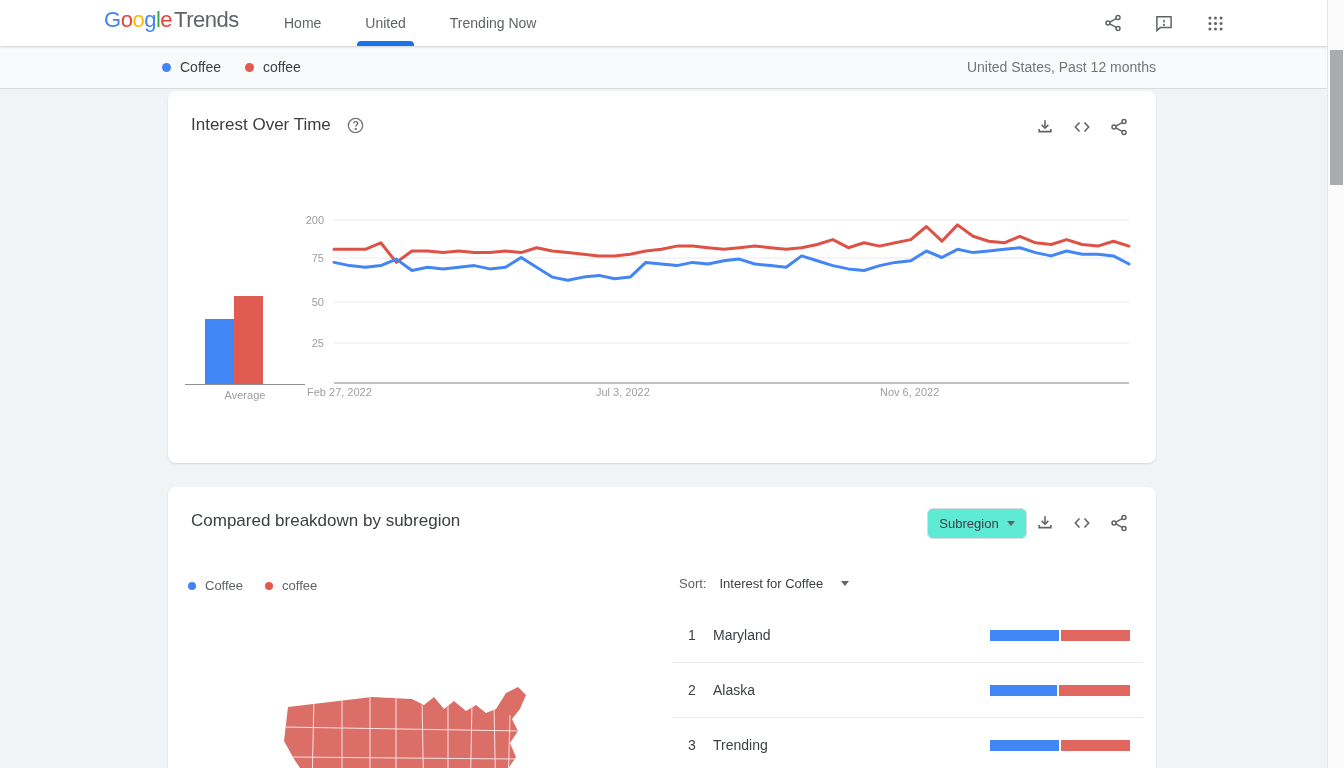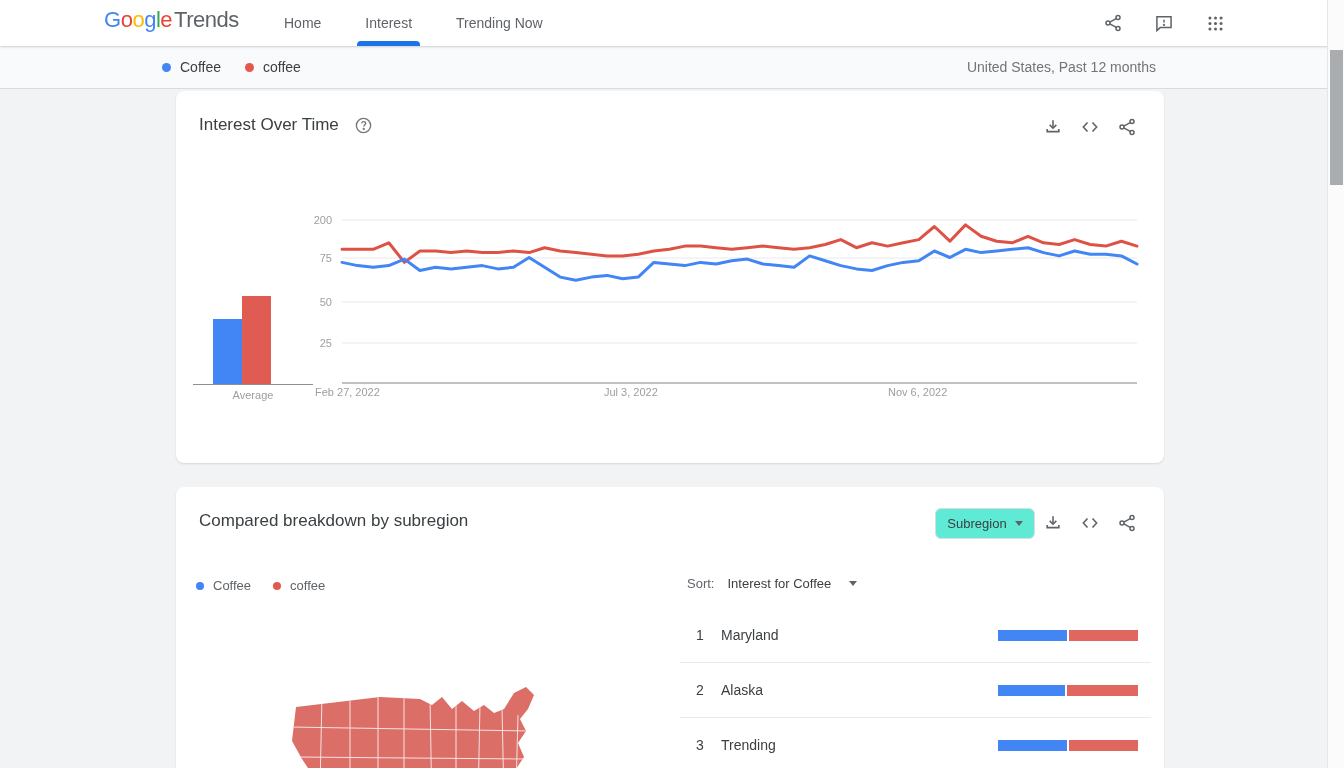--- a/index.html
+++ b/index.html
@@ -25,21 +25,21 @@
   
   .filter-bar { position:absolute; left:0; top:46px; width:1344px; height:43px; background:#f9fafb;
     border-bottom:1px solid #d9dbde; z-index:10; }
   .terms { position:absolute; left:162px; top:0; height:42px; display:flex; align-items:center; gap:24px; }
   .term { display:flex; align-items:center; gap:9px; font-size:14px; color:#3c4043; cursor:pointer; }
   .dot { width:9px; height:9px; border-radius:50%; }
   .scope { position:absolute; right:188px; top:0; height:42px; display:flex; align-items:center;
     font-size:14px; color:#70757a; }
 
   
-  .card { position:absolute; left:176px; width:988px; background:#fff; border-radius:8px;
+  .card { position:absolute; left:168px; width:988px; background:#fff; border-radius:8px;
     box-shadow:0 1px 2px rgba(0,0,0,.12);padding-left:35px; }
   .card1 { top:91px; height:372px; }
   .card2 { top:487px; height:420px; }
   .card-title { position:absolute; left:23px; top:24px; font-size:17px; color:#3c4043; }
   .card-actions { position:absolute; top:25px; left:866px; display:flex; gap:15px; }
 
   
   .help-icon { position:absolute; left:178px; top:25px; color:#757575; cursor:pointer; }
   .ytick { position:absolute; width:40px; text-align:right; font-size:11px; color:#9e9e9e; }
   .ytick.t100 { left:116px; top:123px; } .ytick.t75 { left:116px; top:161px; }
@@ -89,21 +89,21 @@
 <div class="header">
   <div class="logo">
     <span class="lt" id="logo-google"><span style="color: rgb(66, 133, 244);">G</span><span style="color: rgb(234, 67, 53);">o</span><span style="color: rgb(251, 188, 5);">o</span><span style="color: rgb(66, 133, 244);">g</span><span style="color: rgb(52, 168, 83);">l</span><span style="color: rgb(234, 67, 53);">e</span></span><span class="trends">Trends</span>
   </div>
   <div class="nav">
     <div class="nav-item">
       <span>Home</span>
 
     </div>
     <div class="nav-item active">
-      <span>Interest</span>
+      <span>United</span>
       <div class="active-underline"></div>
     </div>
     <div class="nav-item">
       <span>Trending Now</span>
 
     </div>
   </div>
   <div class="hdr-icons">
     <div class="icon-btn">
       <svg width="20" height="20" viewBox="0 0 24 24" fill="none" stroke="#5f6368" stroke-width="1.8">

